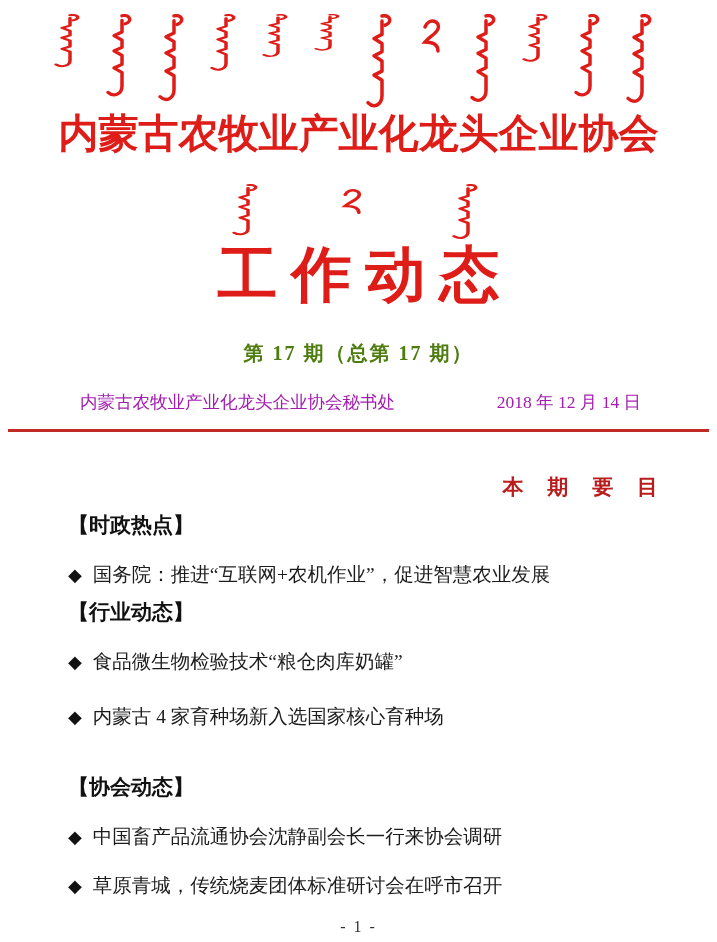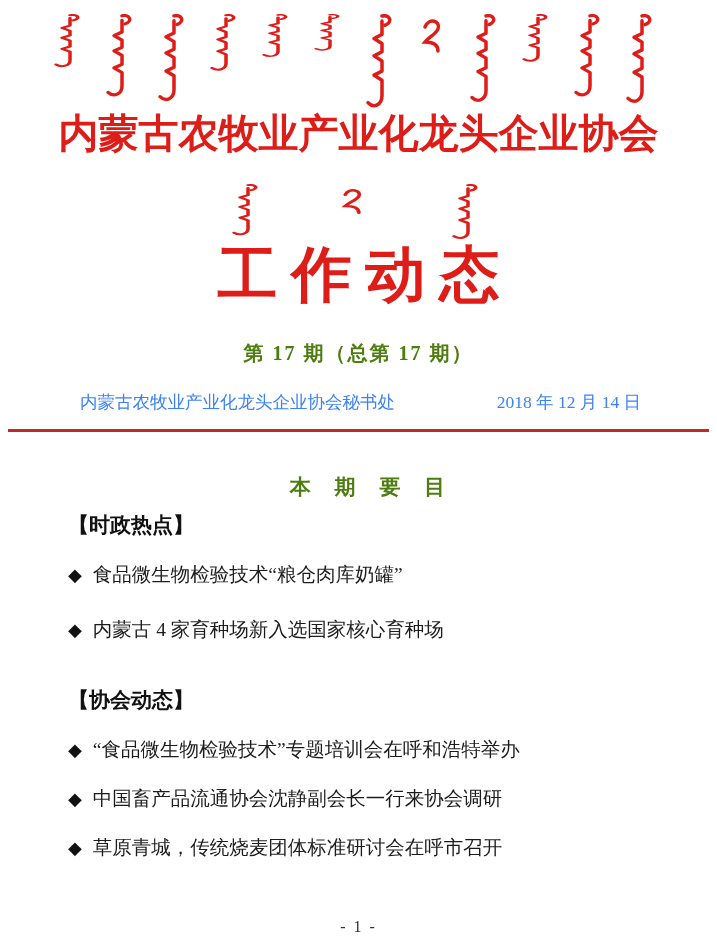--- a/index.html
+++ b/index.html
@@ -19,28 +19,28 @@
   .bulletin-title {
     font-size:60px; font-weight:bold; color:#de1c18; line-height:1.05;
     letter-spacing:14px; margin-left:14px; margin-top:4px;
   }
   .issue-line {
     margin-top:33px; font-size:20px; font-weight:bold; color:#4d7c0f;
     letter-spacing:2px;
   }
   .pub-row {
     display:flex; justify-content:space-between; align-items:center;
-    padding:0 76px 0 80px; margin-top:23px; font-size:17.5px; color:#3b82f6;
+    padding:0 76px 0 80px; margin-top:23px; font-size:17.5px; color:#a21caf;
     white-space:nowrap;
   }
   .red-rule { height:3px; background:#c22a24; margin:15px 8px 0 8px; }
   .contents { padding:0 50px 0 68px; }
   .toc-heading {
-    text-align:center; margin-top:41px; font-size:21px; font-weight:bold;
-    letter-spacing:9px; margin-left:9px; color:#4d7c0f;
+    text-align:right; margin-top:41px; font-size:21px; font-weight:bold;
+    letter-spacing:9px; margin-left:9px; color:#b91c1c;
     font-family:"Liberation Sans","DejaVu Sans",sans-serif;
   }
   .section-title {
     font-family:"Liberation Sans","DejaVu Sans",sans-serif;
     font-weight:bold; font-size:21px; color:#111; margin-top:10px;
   }
   .toc-item {
     font-size:19.5px; margin-top:22px; color:#1c1c1c; white-space:nowrap;
   }
   .toc-item .diamond { font-size:18px; margin-right:11px; color:#111; }
@@ -104,35 +104,36 @@
 
     <div class="red-rule"></div>
   </div>
 
   <div class="contents">
 
     <div class="toc-heading">本 期 要 目</div>
 
     <div class="section-title">【时政热点】</div>
 
+    <div class="toc-item">
+      <span class="diamond">◆</span><span>国务院：推进“互联网+农机作业”，促进智慧农业发展</span>
+    </div>
 
+    <div class="section-title">【行业动态】</div>
 
     <div class="toc-item">
       <span class="diamond">◆</span><span>食品微生物检验技术“粮仓肉库奶罐”</span>
     </div>
 
     <div class="toc-item mt-xl">
       <span class="diamond">◆</span><span>内蒙古 4 家育种场新入选国家核心育种场</span>
     </div>
 
     <div class="section-title mt-lg">【协会动态】</div>
 
-    <div class="toc-item">
-      <span class="diamond">◆</span><span>“食品微生物检验技术”专题培训会在呼和浩特举办</span>
-    </div>
 
     <div class="toc-item">
       <span class="diamond">◆</span><span>中国畜产品流通协会沈静副会长一行来协会调研</span>
     </div>
 
     <div class="toc-item">
       <span class="diamond">◆</span><span>草原青城，传统烧麦团体标准研讨会在呼市召开</span>
     </div>
 
   </div>

